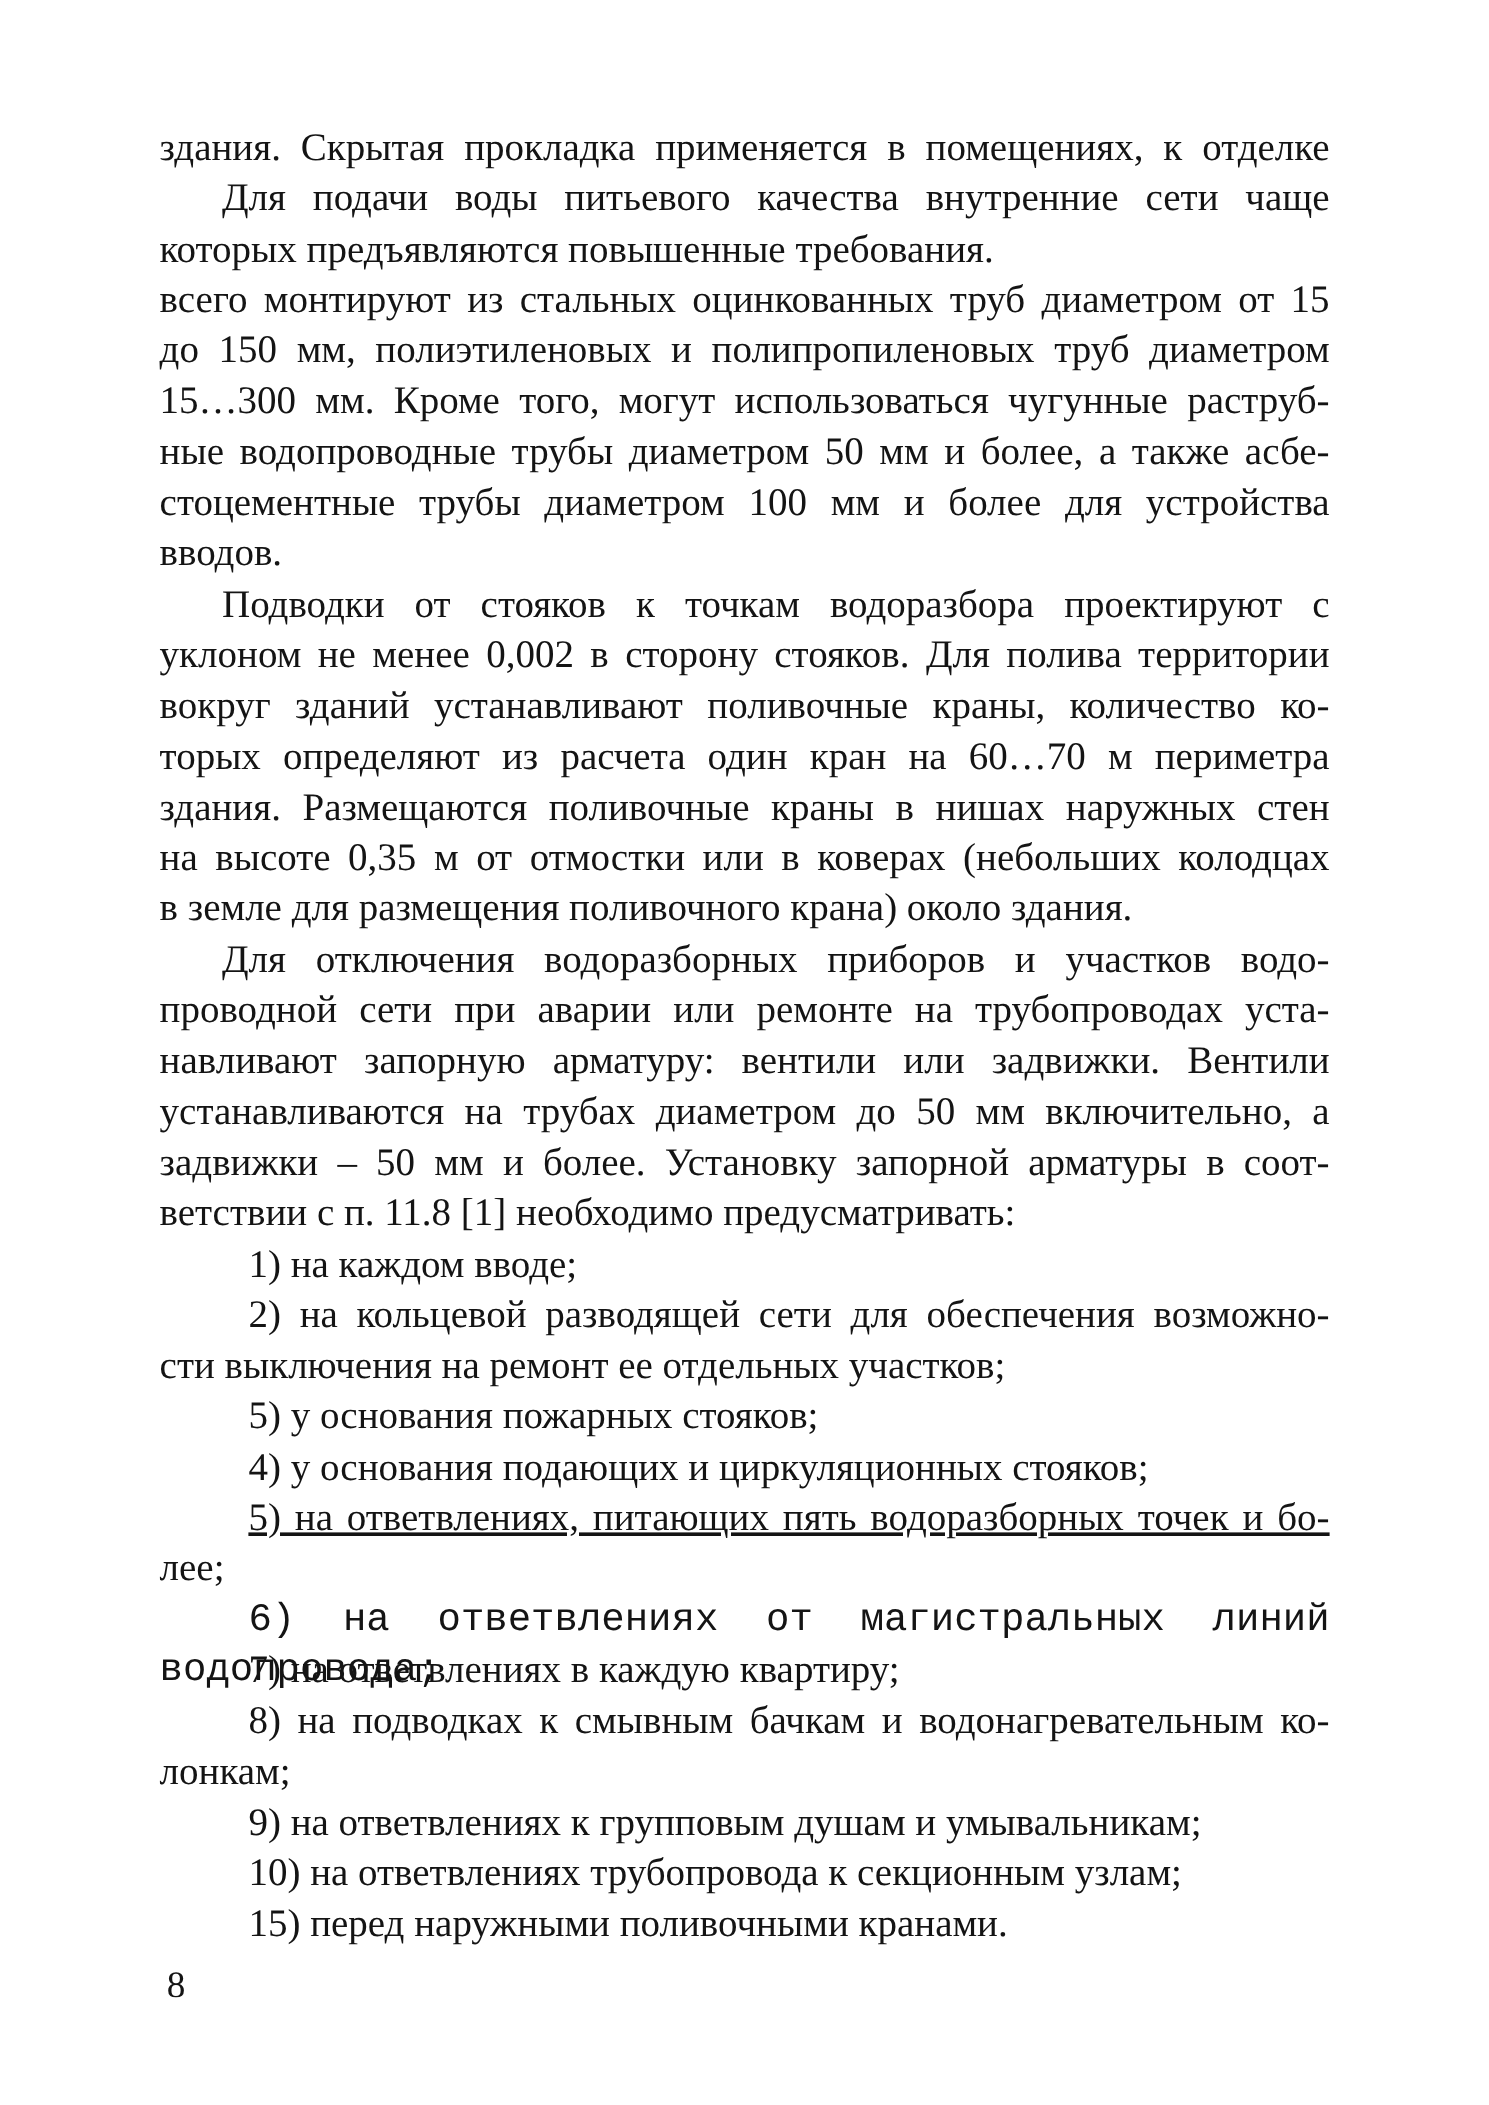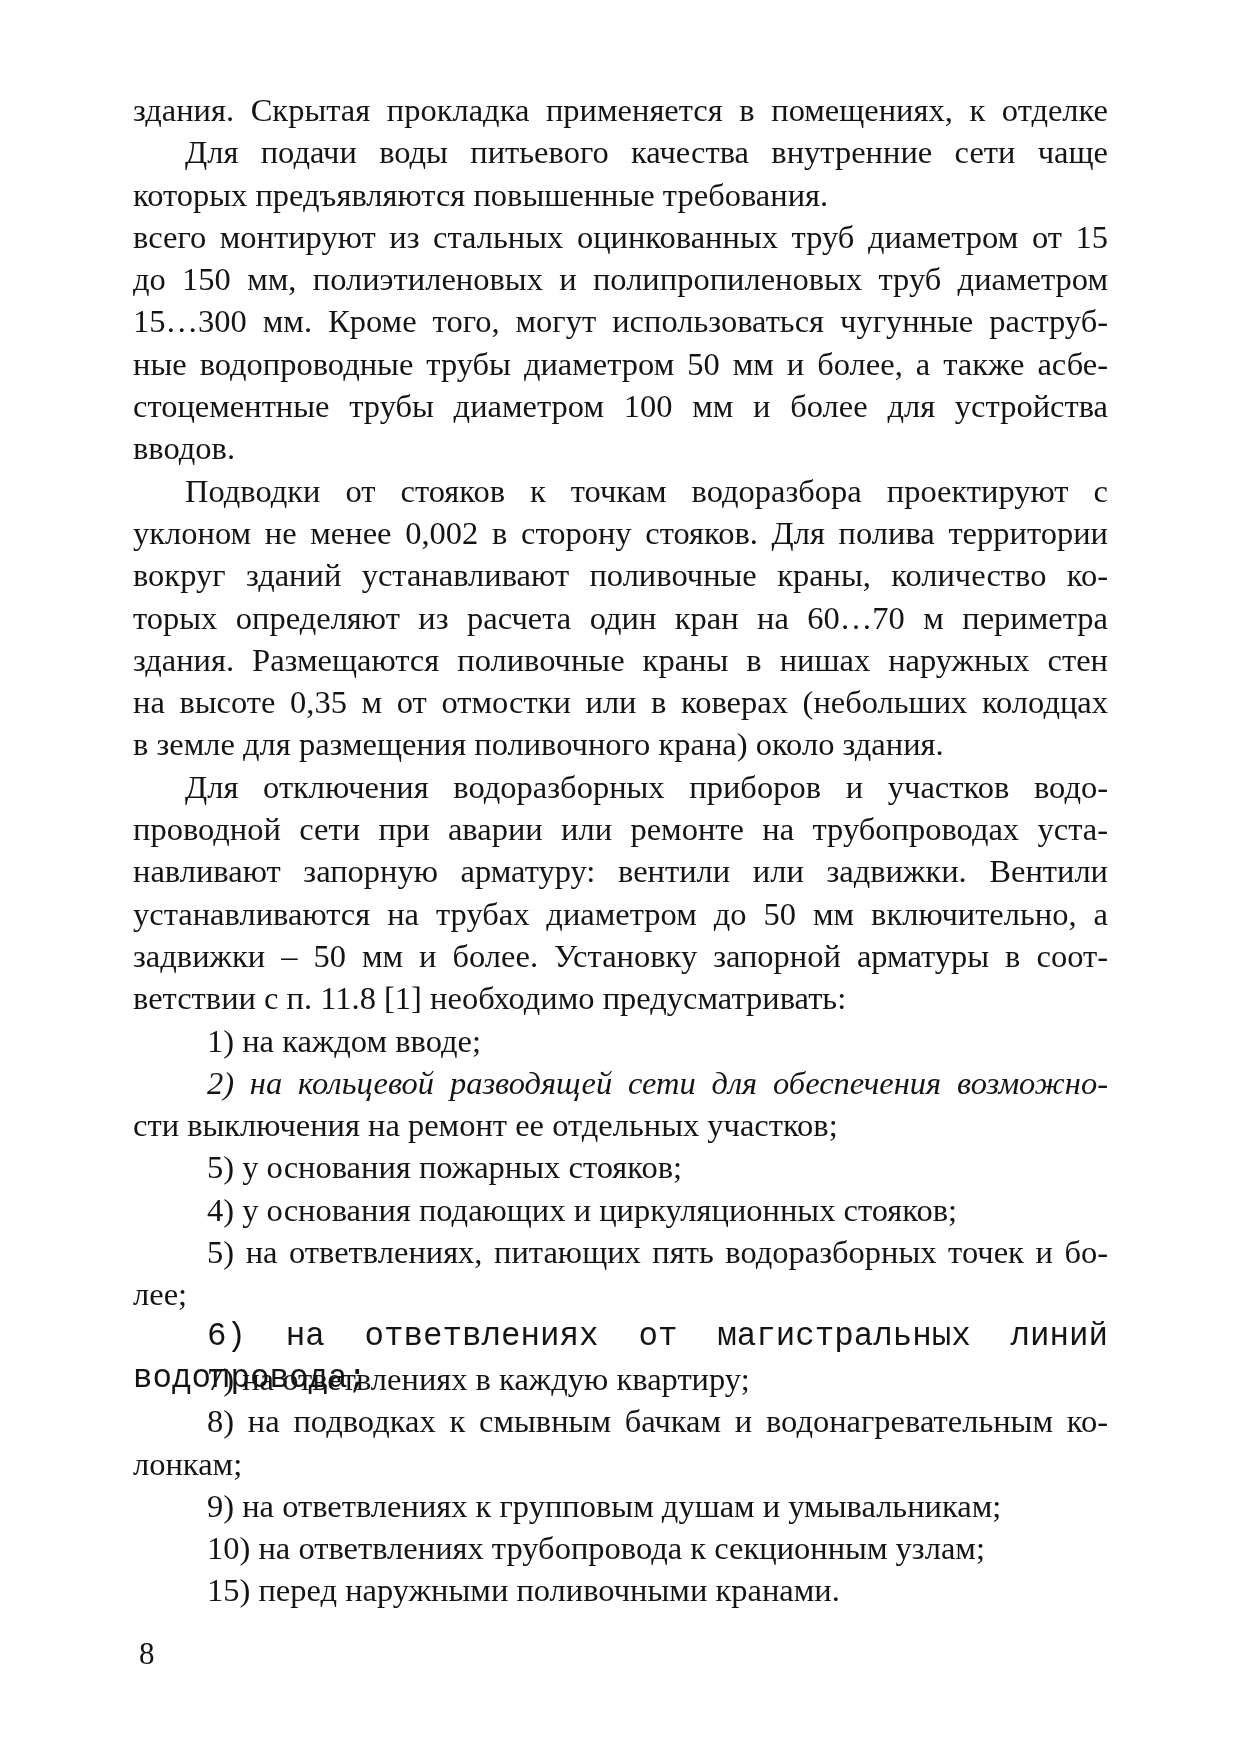--- a/index.html
+++ b/index.html
@@ -16,21 +16,21 @@
     color: #141414;
   }
   .page {
     position: absolute;
     inset: 0;
     background: #ffffff;
   }
   .text-body {
     position: absolute;
     left: 133px;
-    top: 89px;
+    top: 102px;
     width: 975px;
     font-size: 32.5px;
   }
   .line {
     height: 42.3px;
     line-height: 42.3px;
     text-align: justify;
     text-align-last: justify;
     white-space: normal;
     overflow: visible;
@@ -67,25 +67,25 @@
       <div class="line">здания. Размещаются поливочные краны в нишах наружных стен</div>
       <div class="line">на высоте 0,35 м от отмостки или в коверах (небольших колодцах</div>
       <div class="line last">в земле для размещения поливочного крана) около здания.</div>
       <div class="line" style="text-indent: 52px;">Для отключения водоразборных приборов и участков водо-</div>
       <div class="line">проводной сети при аварии или ремонте на трубопроводах уста-</div>
       <div class="line">навливают запорную арматуру: вентили или задвижки. Вентили</div>
       <div class="line">устанавливаются на трубах диаметром до 50 мм включительно, а</div>
       <div class="line">задвижки – 50 мм и более. Установку запорной арматуры в соот-</div>
       <div class="line last">ветствии с п. 11.8 [1] необходимо предусматривать:</div>
       <div class="line last" style="text-indent: 74px;">1) на каждом вводе;</div>
-      <div class="line" style="text-indent: 74px; font-style: italic;">2) на кольцевой разводящей сети для обеспечения возможно-</div>
+      <div class="line" style="text-indent: 74px;">2) на кольцевой разводящей сети для обеспечения возможно-</div>
       <div class="line last">сти выключения на ремонт ее отдельных участков;</div>
       <div class="line last" style="text-indent: 74px;">5) у основания пожарных стояков;</div>
       <div class="line last" style="text-indent: 74px;">4) у основания подающих и циркуляционных стояков;</div>
-      <div class="line" style="text-indent: 74px;">5) на ответвлениях, питающих пять водоразборных точек и бо-</div>
+      <div class="line" style="text-indent: 74px; text-decoration: underline;">5) на ответвлениях, питающих пять водоразборных точек и бо-</div>
       <div class="line last">лее;</div>
       <div class="line last" style="text-indent: 74px; font-family: Liberation Mono, monospace;">6) на ответвлениях от магистральных линий водопровода;</div>
       <div class="line last" style="text-indent: 74px;">7) на ответвлениях в каждую квартиру;</div>
       <div class="line" style="text-indent: 74px;">8) на подводках к смывным бачкам и водонагревательным ко-</div>
       <div class="line last">лонкам;</div>
       <div class="line last" style="text-indent: 74px;">9) на ответвлениях к групповым душам и умывальникам;</div>
       <div class="line last" style="text-indent: 74px;">10) на ответвлениях трубопровода к секционным узлам;</div>
       <div class="line last" style="text-indent: 74px;">15) перед наружными поливочными кранами.</div>
     </div>
   <div class="page-number">8</div>

